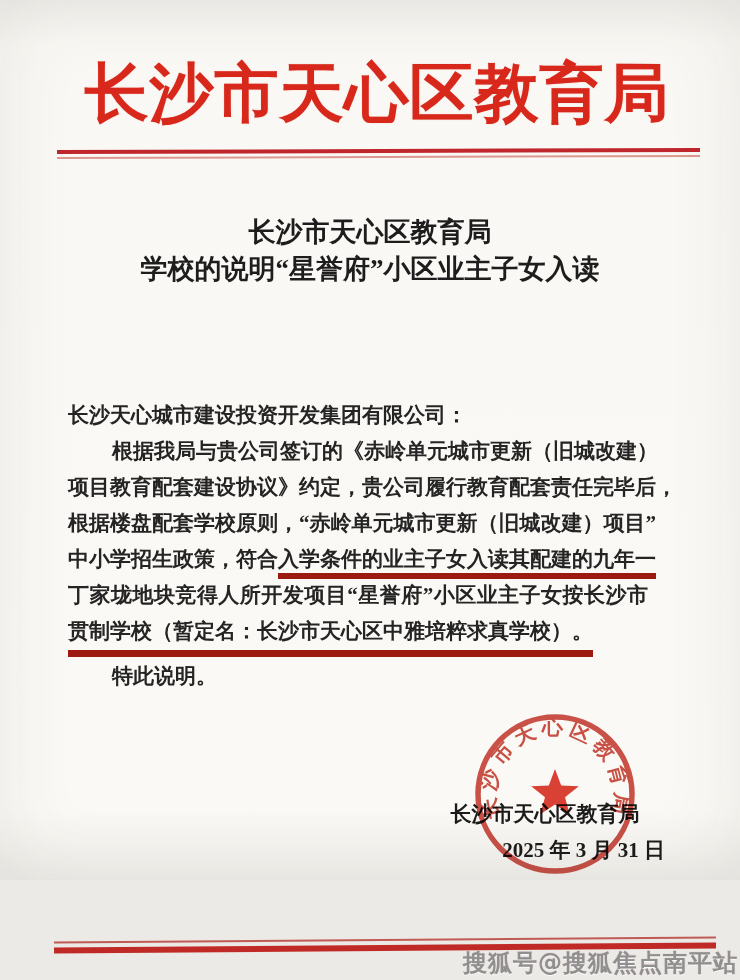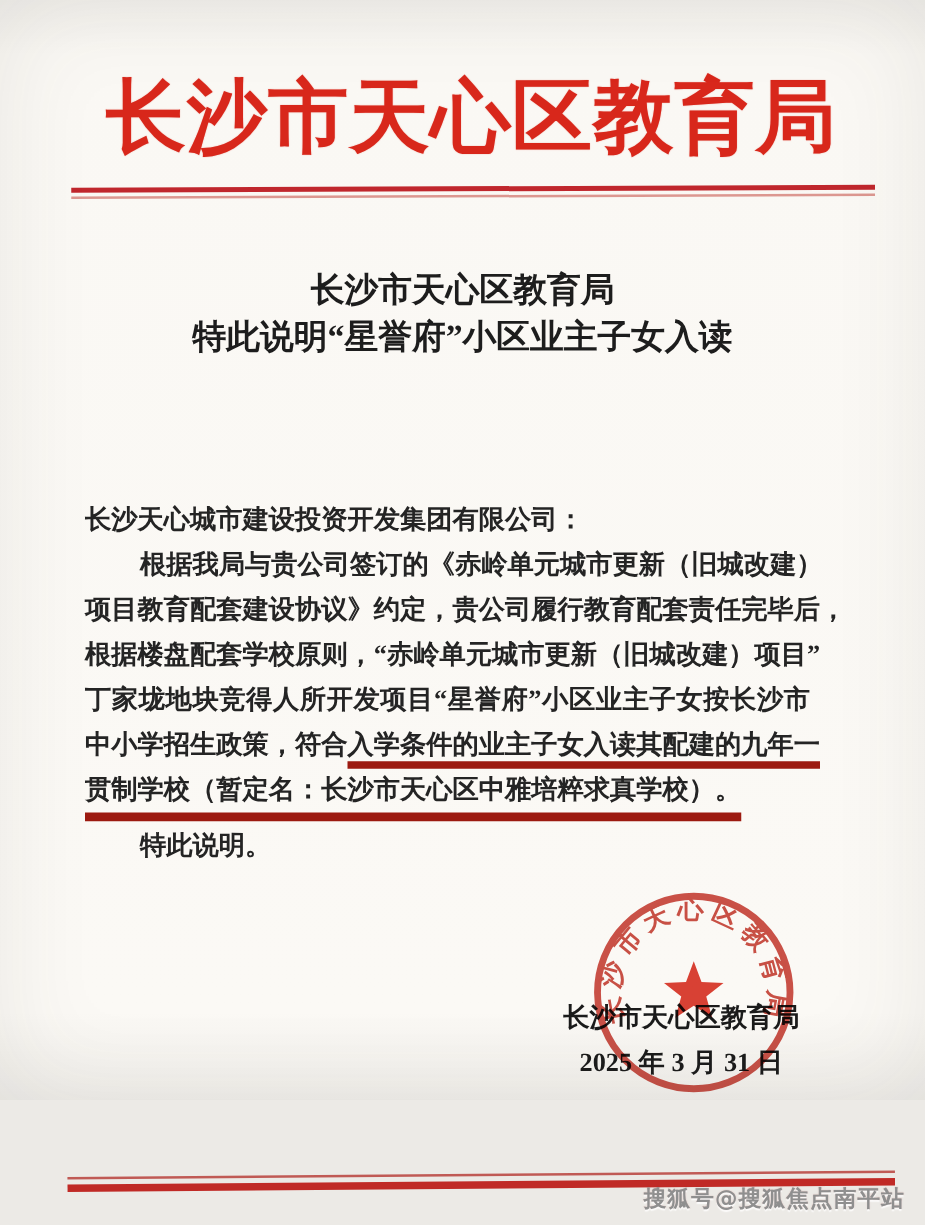--- a/index.html
+++ b/index.html
@@ -49,65 +49,65 @@
   .ul1 { border-bottom: 6px solid #9c1a10; padding-bottom: 2px; }
   .ul2 { border-bottom: 7px solid #9c1a10; padding-bottom: 7px; }
   .closing { margin-top: 9px; padding-left: 44px; }
 
   
   .signature {
     position: absolute; top: 801px; left: 425px; width: 240px;
     text-align: center; color: #1b1b1b; font-weight: 600;
   }
   .sig-org  { font-size: 21px; line-height: 26px; white-space: nowrap; }
-  .sig-date { font-size: 21px; line-height: 26px; margin-top: 10px; white-space: nowrap; }
+  .sig-date { font-size: 21px; line-height: 26px; margin-top: 10px; white-space: nowrap; text-align: right; }
 
   
   .seal {
     position: absolute; top: 708px; left: 469px;
     width: 172px; height: 172px;
     opacity: 0.88; mix-blend-mode: multiply;
   }
 
   
   .rule-bottom { position: absolute; top: 939px; left: 54px; width: 662px; transform: rotate(-0.45deg); }
   .rule-bottom .thin  { height: 2px; background: #c05a55; }
   .rule-bottom .thick { height: 6px; background: #c02a26; margin-top: 4px; }
   .watermark {
-    position: absolute; top: 947px; right: 16px;
+    position: absolute; top: 947px; right: 2px;
     font-family: "DejaVu Sans", "Liberation Sans", sans-serif;
-    font-size: 18px; font-weight: 700; letter-spacing: 1px;
+    font-size: 24px; font-weight: 700; letter-spacing: 1px;
     color: #8f8f8f;
     text-shadow: 0 1px 1px rgba(255,255,255,0.9), 0 0 1px rgba(150,40,40,0.35);
     white-space: nowrap;
   }
 </style>
 </head>
 <body>
 
 <div class="page">
 
   <div class="letterhead">长沙市天心区教育局</div>
   <div class="rule-top">
     <div class="thick"></div>
     <div class="thin"></div>
   </div>
 
   <div class="doc-title">
     <div class="t-line">长沙市天心区教育局</div>
-    <div class="t-line">特此说明“星誉府”小区业主子女入读</div>
+    <div class="t-line">学校的说明“星誉府”小区业主子女入读</div>
   </div>
 
   <div class="body-block">
     <div class="bline">长沙天心城市建设投资开发集团有限公司：</div>
     <div class="bline just indent">根据我局与贵公司签订的《赤岭单元城市更新（旧城改建）</div>
     <div class="bline just">项目教育配套建设协议》约定，贵公司履行教育配套责任完毕后，</div>
     <div class="bline just">根据楼盘配套学校原则，“赤岭单元城市更新（旧城改建）项目”</div>
+    <div class="bline just"><span>中小学招生政策，符合</span><span class="ul1">入学条件的业主子女入读其配建的九年一</span></div>
     <div class="bline just">丁家垅地块竞得人所开发项目“星誉府”小区业主子女按长沙市</div>
-    <div class="bline just"><span>中小学招生政策，符合</span><span class="ul1">入学条件的业主子女入读其配建的九年一</span></div>
     <div class="bline"><span class="ul2">贯制学校（暂定名：长沙市天心区中雅培粹求真学校）。</span></div>
     <div class="bline closing">特此说明。</div>
   </div>
 
   <div class="signature">
     <div class="sig-org">长沙市天心区教育局</div>
     <div class="sig-date">2025 年 3 月 31 日</div>
   </div>
 
   <svg class="seal" viewBox="0 0 172 172">

